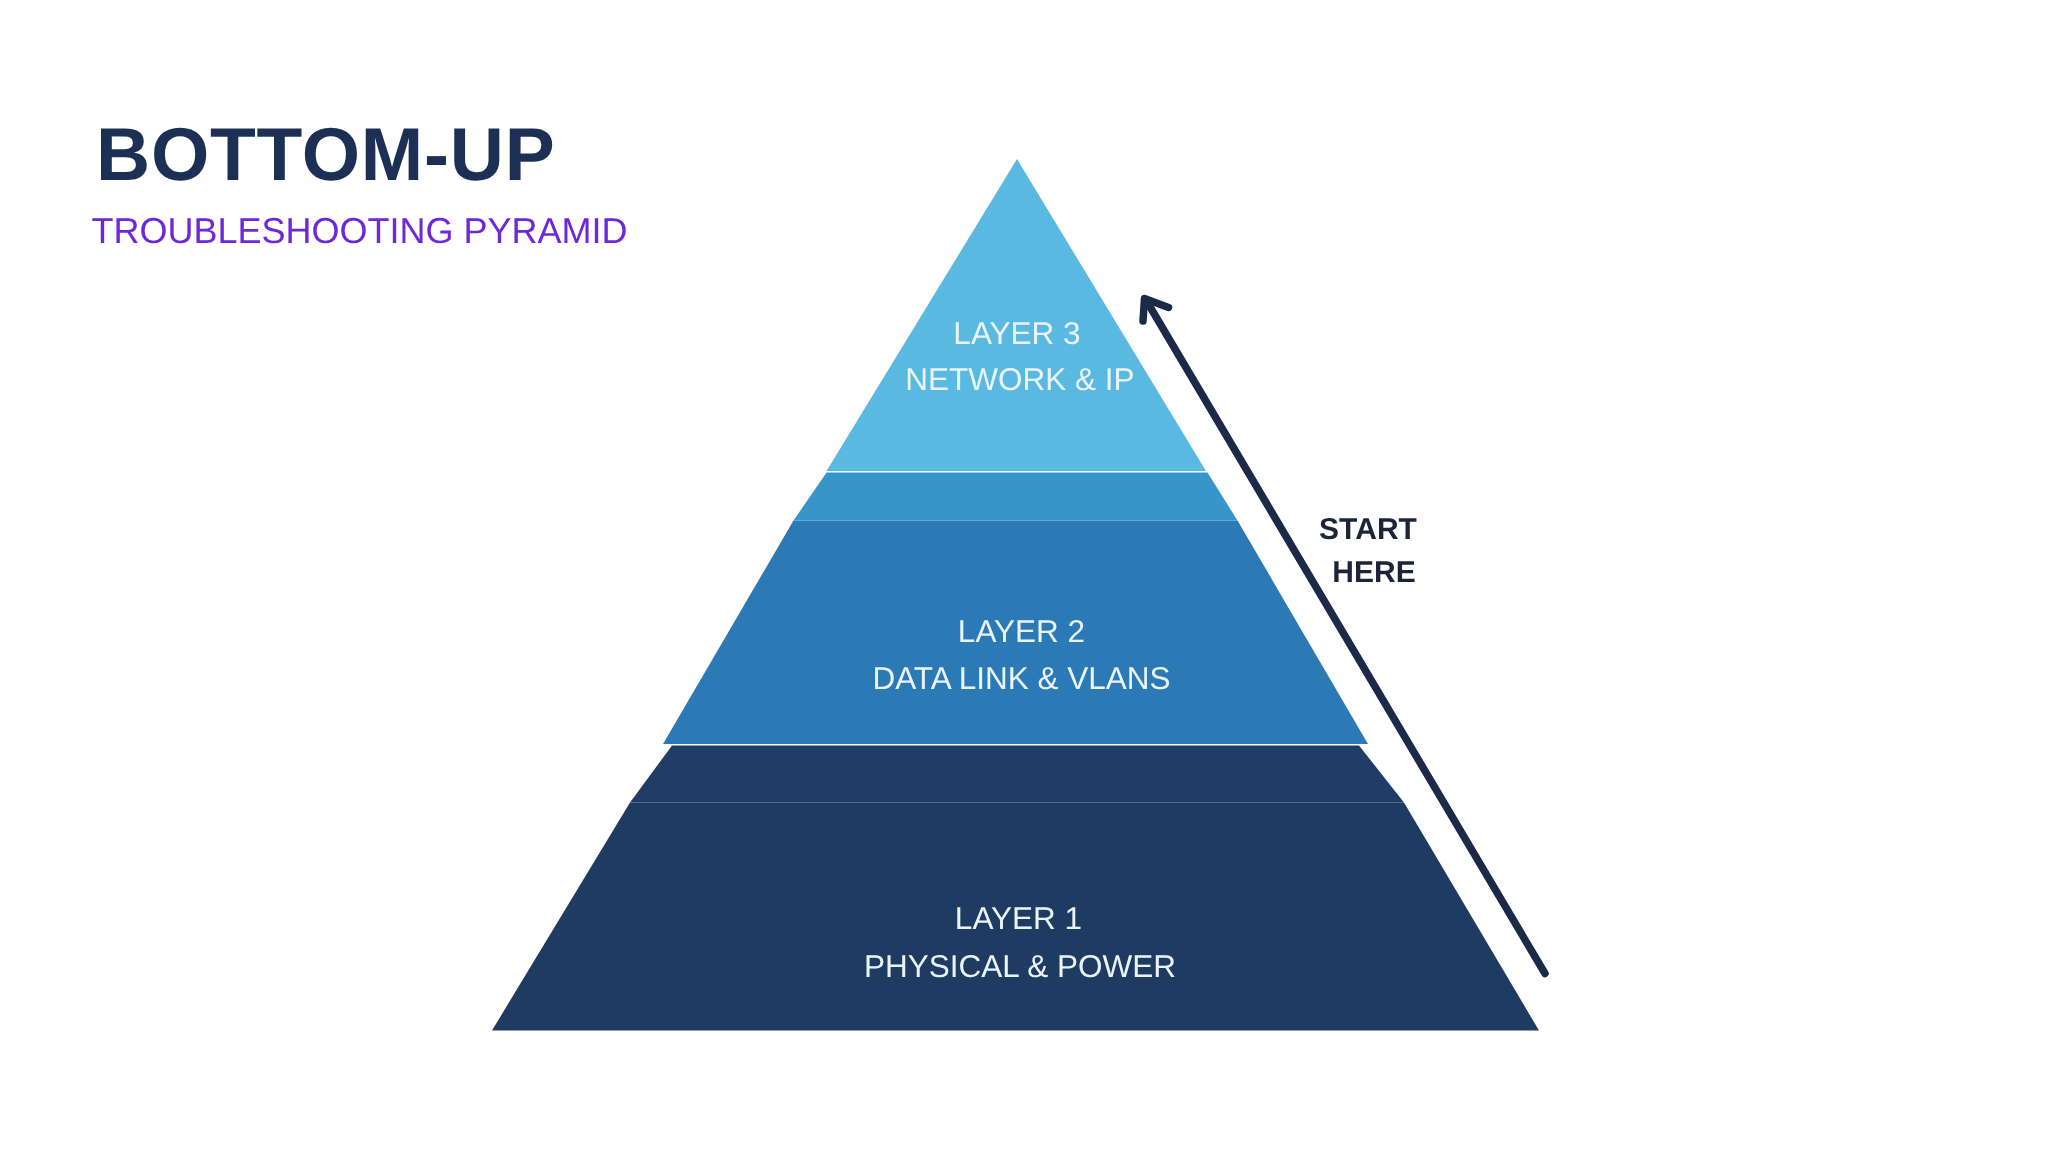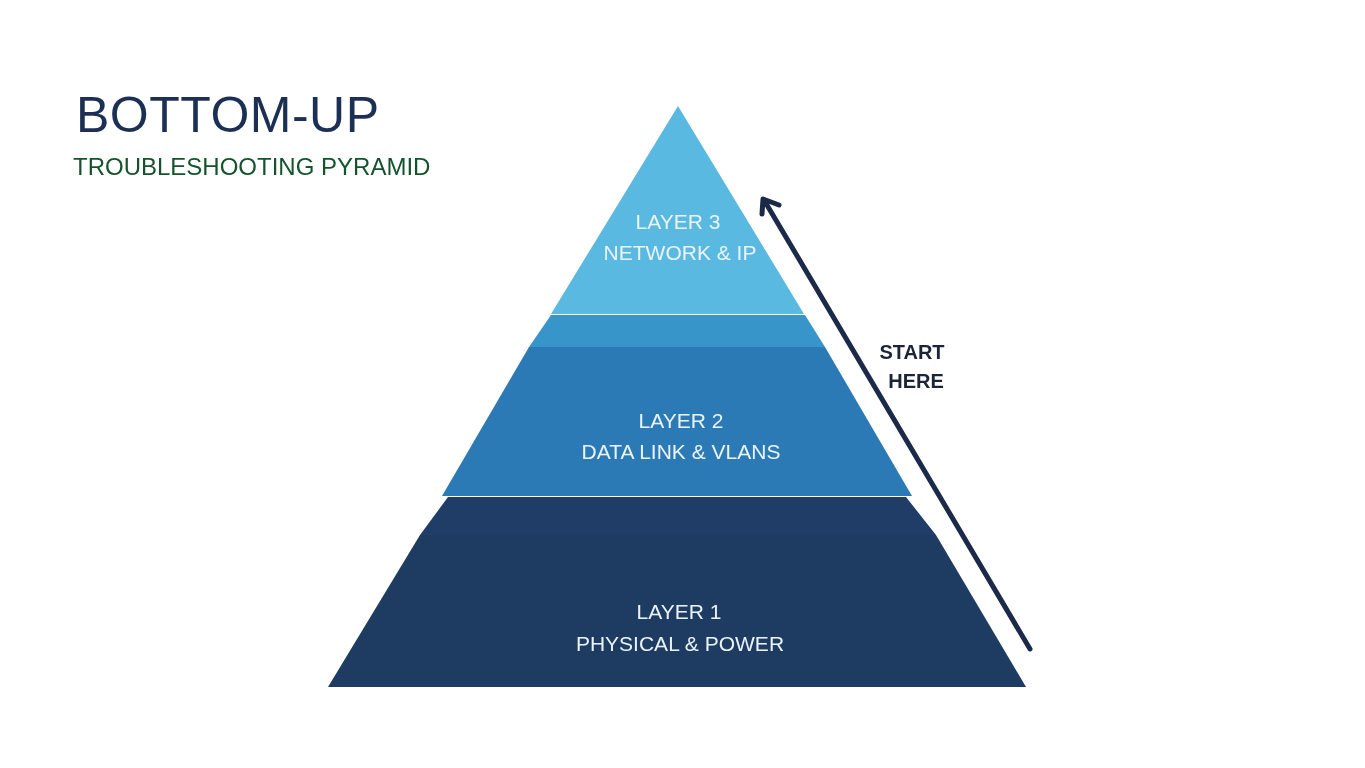--- a/index.html
+++ b/index.html
@@ -1,18 +1,18 @@
 <!DOCTYPE html>
 <html><head>
 <meta charset="utf-8">
 <style>
   html, body { margin: 0; padding: 0; background: #ffffff; }
   body { width: 1365px; height: 768px; position: relative; overflow: hidden; font-family: "Liberation Sans", sans-serif; }
-  .title { position: absolute; left: 60px; top: 74px; font-size: 50px; font-weight: 400; color: #1c2f54; letter-spacing: 0.5px; margin: 16px; line-height: 1; }
-  .subtitle { position: absolute; left: 61px; top: 143px; font-size: 24px; font-weight: 400; color: #14532d; margin: 12px; line-height: 1; }
+  .title { position: absolute; left: 60px; top: 74px; font-size: 50px; font-weight: 700; color: #1c2f54; letter-spacing: 0.5px; margin: 4px; line-height: 1; }
+  .subtitle { position: absolute; left: 61px; top: 143px; font-size: 24px; font-weight: 400; color: #6d28d9; margin: 0; line-height: 1; }
   svg.diagram { position: absolute; left: 0; top: 0; }
   .label { fill: #eaf3fa; font-family: "Liberation Sans", sans-serif; text-anchor: middle; font-size: 21px; }
   .arrow-label { fill: #1b2438; font-family: "Liberation Sans", sans-serif; text-anchor: middle; font-size: 20px; font-weight: 700; }
 </style>
 </head>
 <body>
 
 <h1 class="title">BOTTOM-UP</h1>
 <h2 class="subtitle">TROUBLESHOOTING PYRAMID</h2>
 

